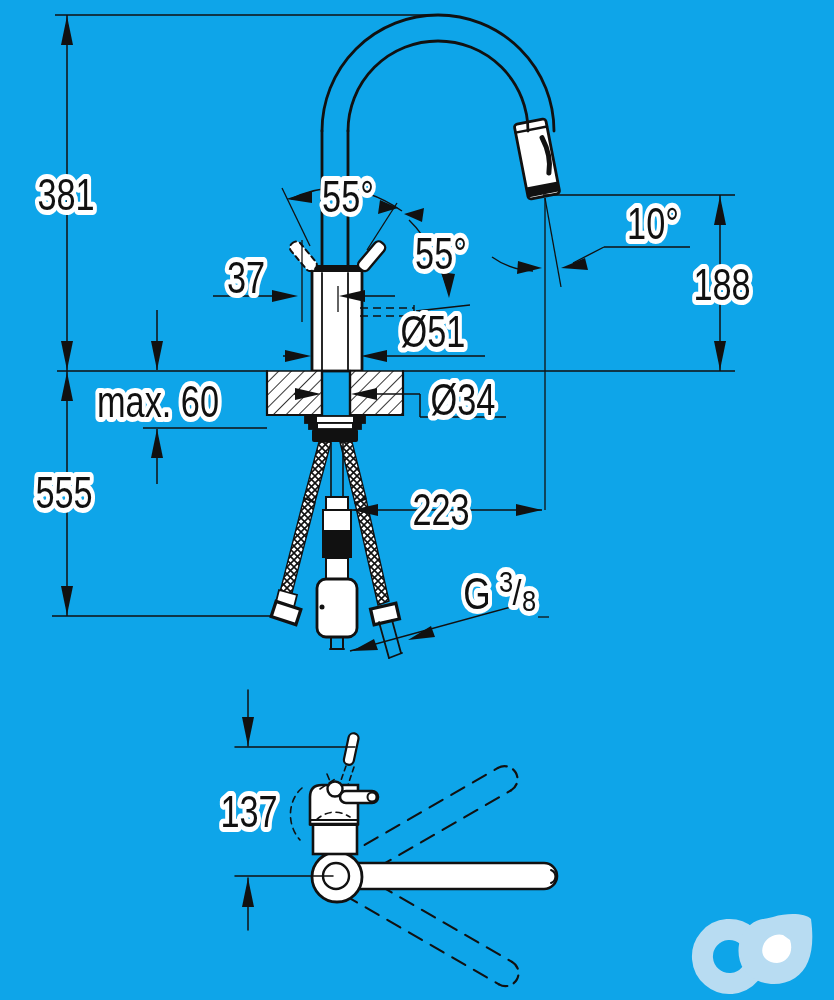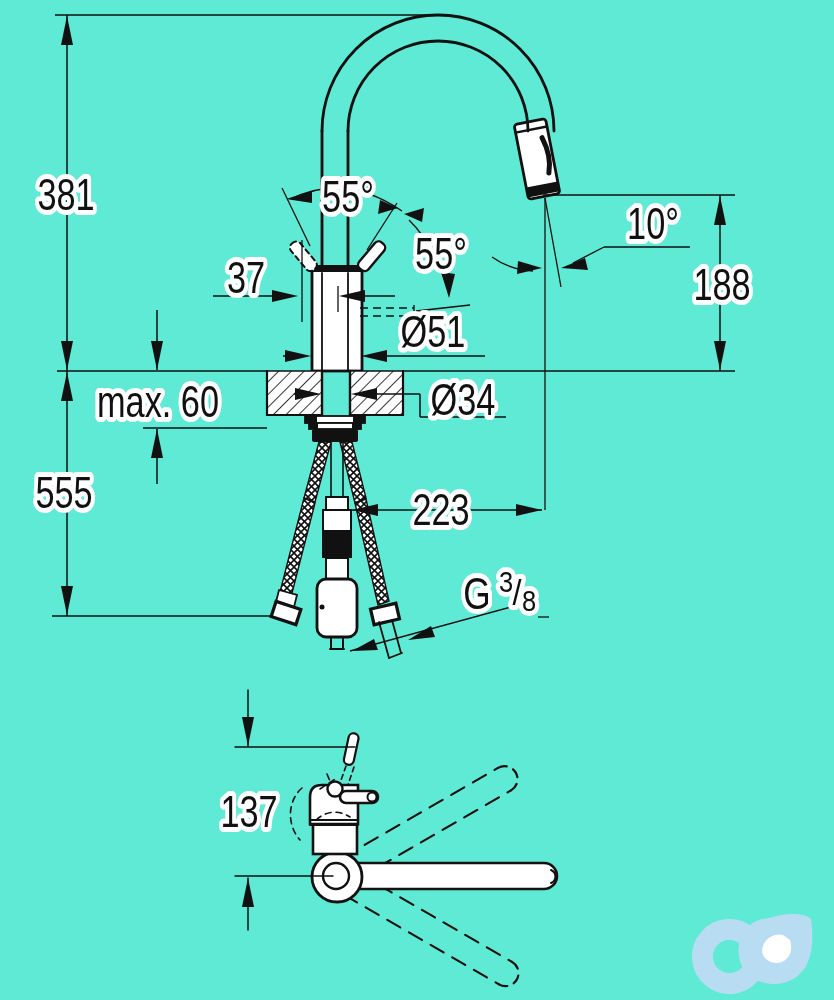--- a/index.html
+++ b/index.html
@@ -1,16 +1,16 @@
 <!DOCTYPE html>
 <html><head>
 <meta charset="utf-8">
 <style>
   html,body{margin:0;padding:0;background:#fff;}
-  .stage{position:relative;width:834px;height:1000px;background:#5eead4;overflow:hidden;
+  .stage{position:relative;width:834px;height:1000px;background:#0ea5e9;overflow:hidden;
          font-family:"Liberation Sans", sans-serif;}
   svg{position:absolute;left:0;top:0;}
   text.dim{font-family:"Liberation Sans", sans-serif;font-size:44px;fill:#111;
            paint-order:stroke;stroke:#fff;stroke-width:10px;stroke-linejoin:round;}
   text.small{font-size:30px;}
   text.mid{font-size:36px;}
 </style>
 </head>
 <body>
 

